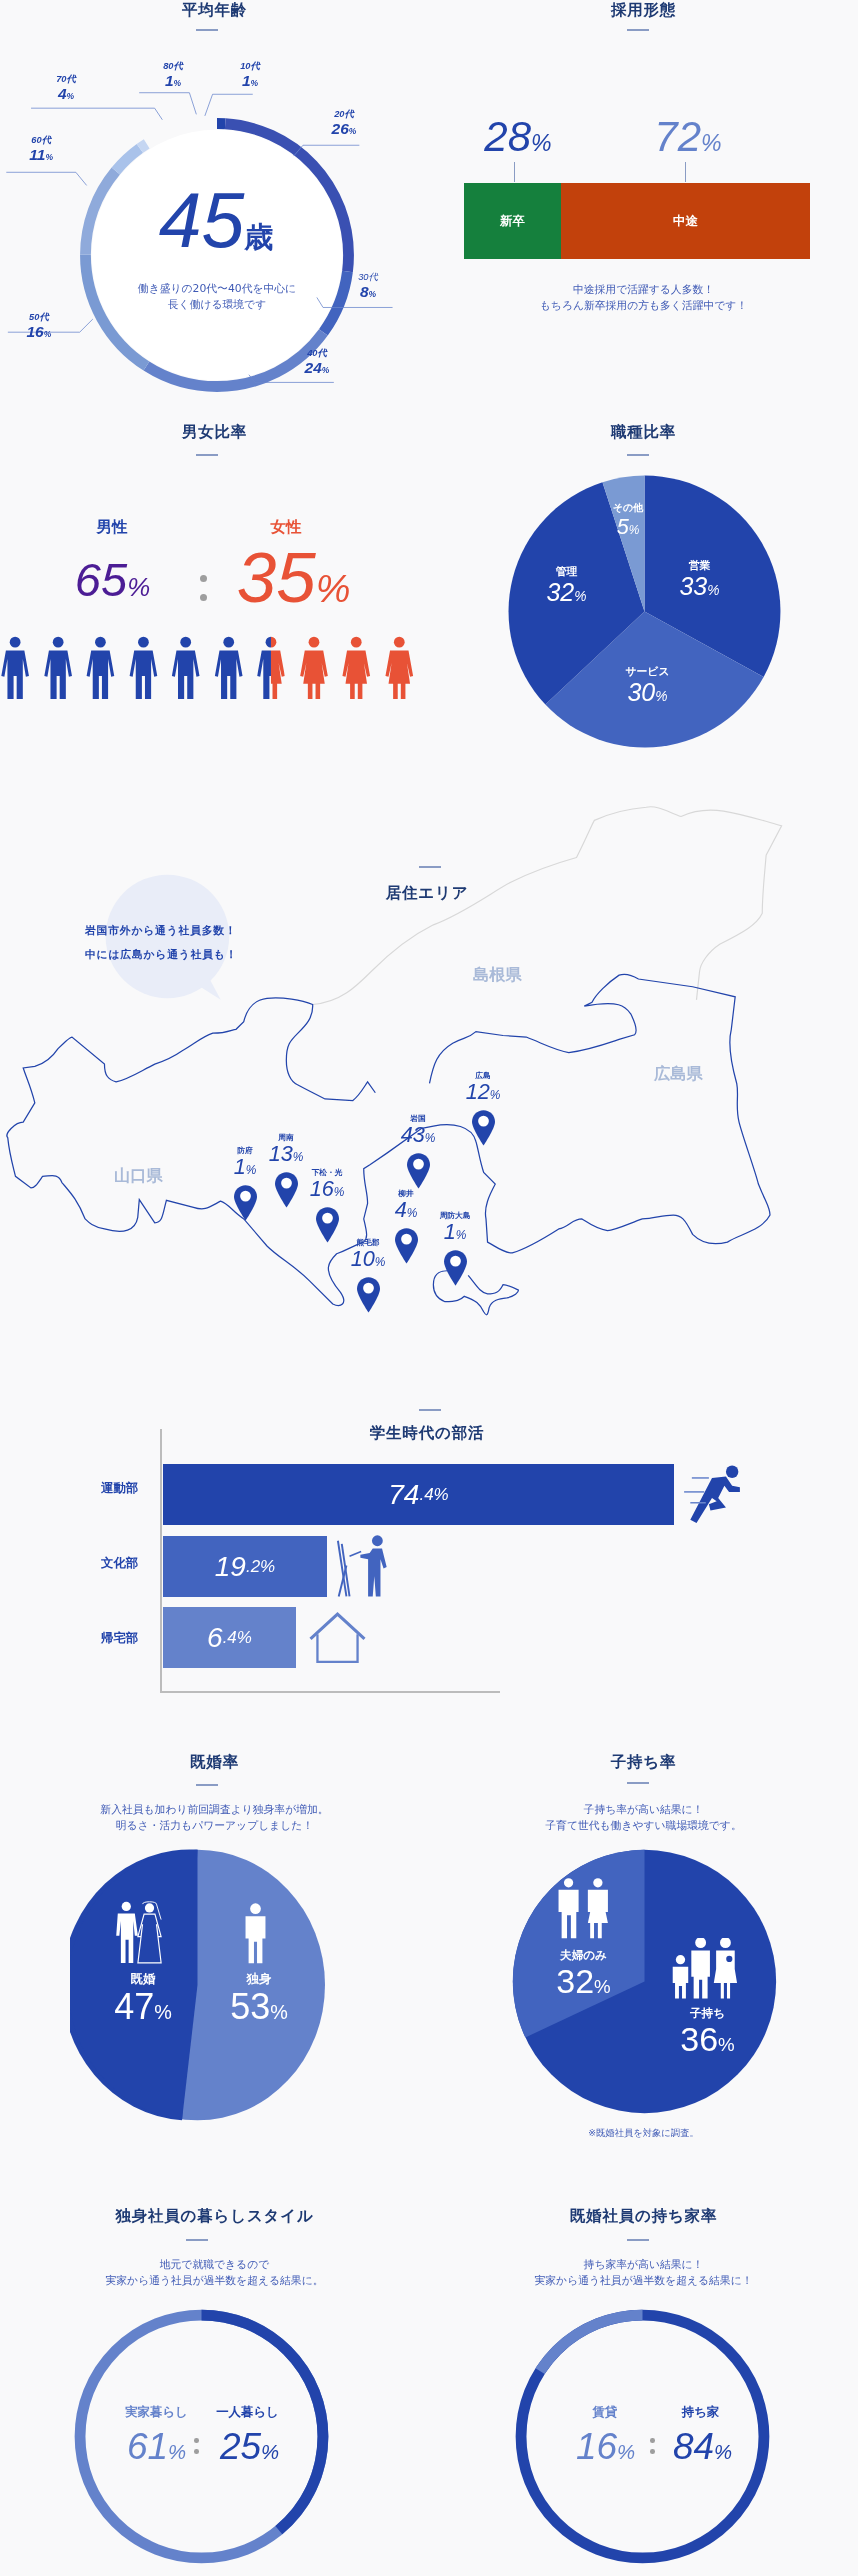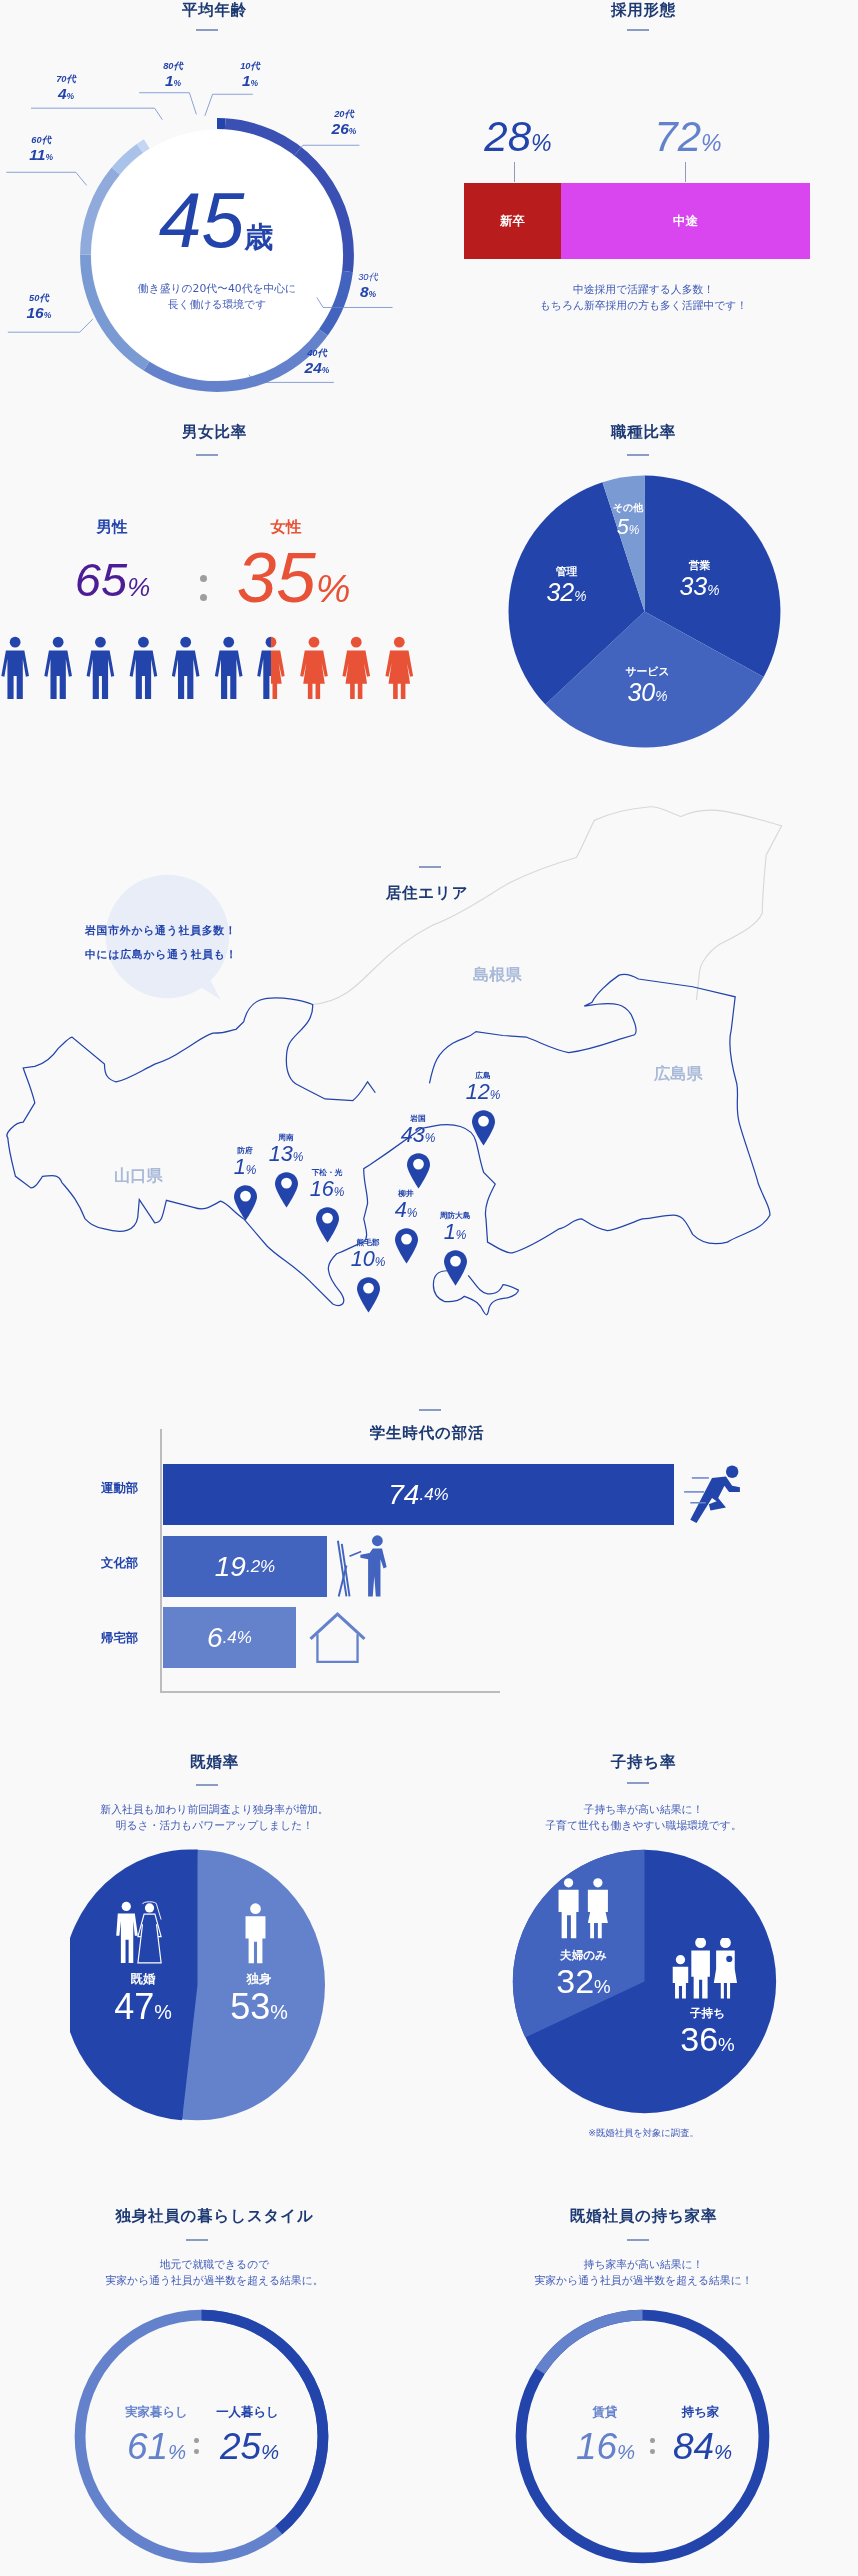--- a/index.html
+++ b/index.html
@@ -67,21 +67,21 @@
     <div style="font-size:15.5px;font-weight:bold;line-height:15.5px;"><span>26</span><span class="pct">%</span></div>
   </div>
   <div class="abs ctr num" style="left:333px;top:271px;width:70px;">
     <div style="font-size:9.3px;font-weight:normal;">30代</div>
     <div style="font-size:15.5px;font-weight:bold;line-height:15.5px;"><span>8</span><span class="pct">%</span></div>
   </div>
   <div class="abs ctr num" style="left:282px;top:347px;width:70px;">
     <div style="font-size:9.3px;font-weight:bold;">40代</div>
     <div style="font-size:15.5px;font-weight:bold;line-height:15.5px;"><span>24</span><span class="pct">%</span></div>
   </div>
-  <div class="abs ctr num" style="left:3.9px;top:292px;width:70px;">
+  <div class="abs ctr num" style="left:3.9px;top:311px;width:70px;">
     <div style="font-size:9.3px;font-weight:bold;">50代</div>
     <div style="font-size:15.5px;font-weight:bold;line-height:15.5px;"><span>16</span><span class="pct">%</span></div>
   </div>
   <div class="abs ctr num" style="left:6.2px;top:134px;width:70px;">
     <div style="font-size:9.3px;font-weight:bold;">60代</div>
     <div style="font-size:15.5px;font-weight:bold;line-height:15.5px;"><span>11</span><span class="pct">%</span></div>
   </div>
   <div class="abs ctr num" style="left:31px;top:73px;width:70px;">
     <div style="font-size:9.3px;font-weight:bold;">70代</div>
     <div style="font-size:15.5px;font-weight:bold;line-height:15.5px;"><span>4</span><span class="pct">%</span></div>
@@ -99,22 +99,22 @@
   <div class="abs ctr num" style="left:464px;top:114px;width:108px;font-size:42px;line-height:46px;color:#2244ab;">
     <span>28</span><span class="pct">%</span>
   </div>
   <div class="abs ctr num" style="left:634px;top:114px;width:108px;font-size:42px;line-height:46px;color:#6482cb;">
     <span>72</span><span class="pct">%</span>
   </div>
   <div class="abs" style="left:514px;top:162px;width:0.8px;height:20px;background:#8a9cc4;"></div>
   <div class="abs" style="left:685px;top:162px;width:0.8px;height:20px;background:#8a9cc4;"></div>
 
   <div class="abs" style="left:464px;top:183px;width:346px;height:76px;display:flex;">
-    <div style="width:97px;background:#b91c1c;display:flex;align-items:center;justify-content:center;color:#fff;font-size:12.4px;font-weight:bold;">新卒</div>
-    <div style="flex:1;background:#d946ef;display:flex;align-items:center;justify-content:center;color:#fff;font-size:12.4px;font-weight:bold;">中途</div>
+    <div style="width:97px;background:#15803d;display:flex;align-items:center;justify-content:center;color:#fff;font-size:12.4px;font-weight:bold;">新卒</div>
+    <div style="flex:1;background:#c2410c;display:flex;align-items:center;justify-content:center;color:#fff;font-size:12.4px;font-weight:bold;">中途</div>
   </div>
   <div class="desc" style="left:429px;top:282px;">
     <div>中途採用で活躍する人多数！</div>
     <div>もちろん新卒採用の方も多く活躍中です！</div>
   </div>
 </section>
 
 <section>
   <div class="sec-title" style="left:0;top:422px;">男女比率</div>
   <div class="sec-rule" style="left:196px;top:454px;"></div>

